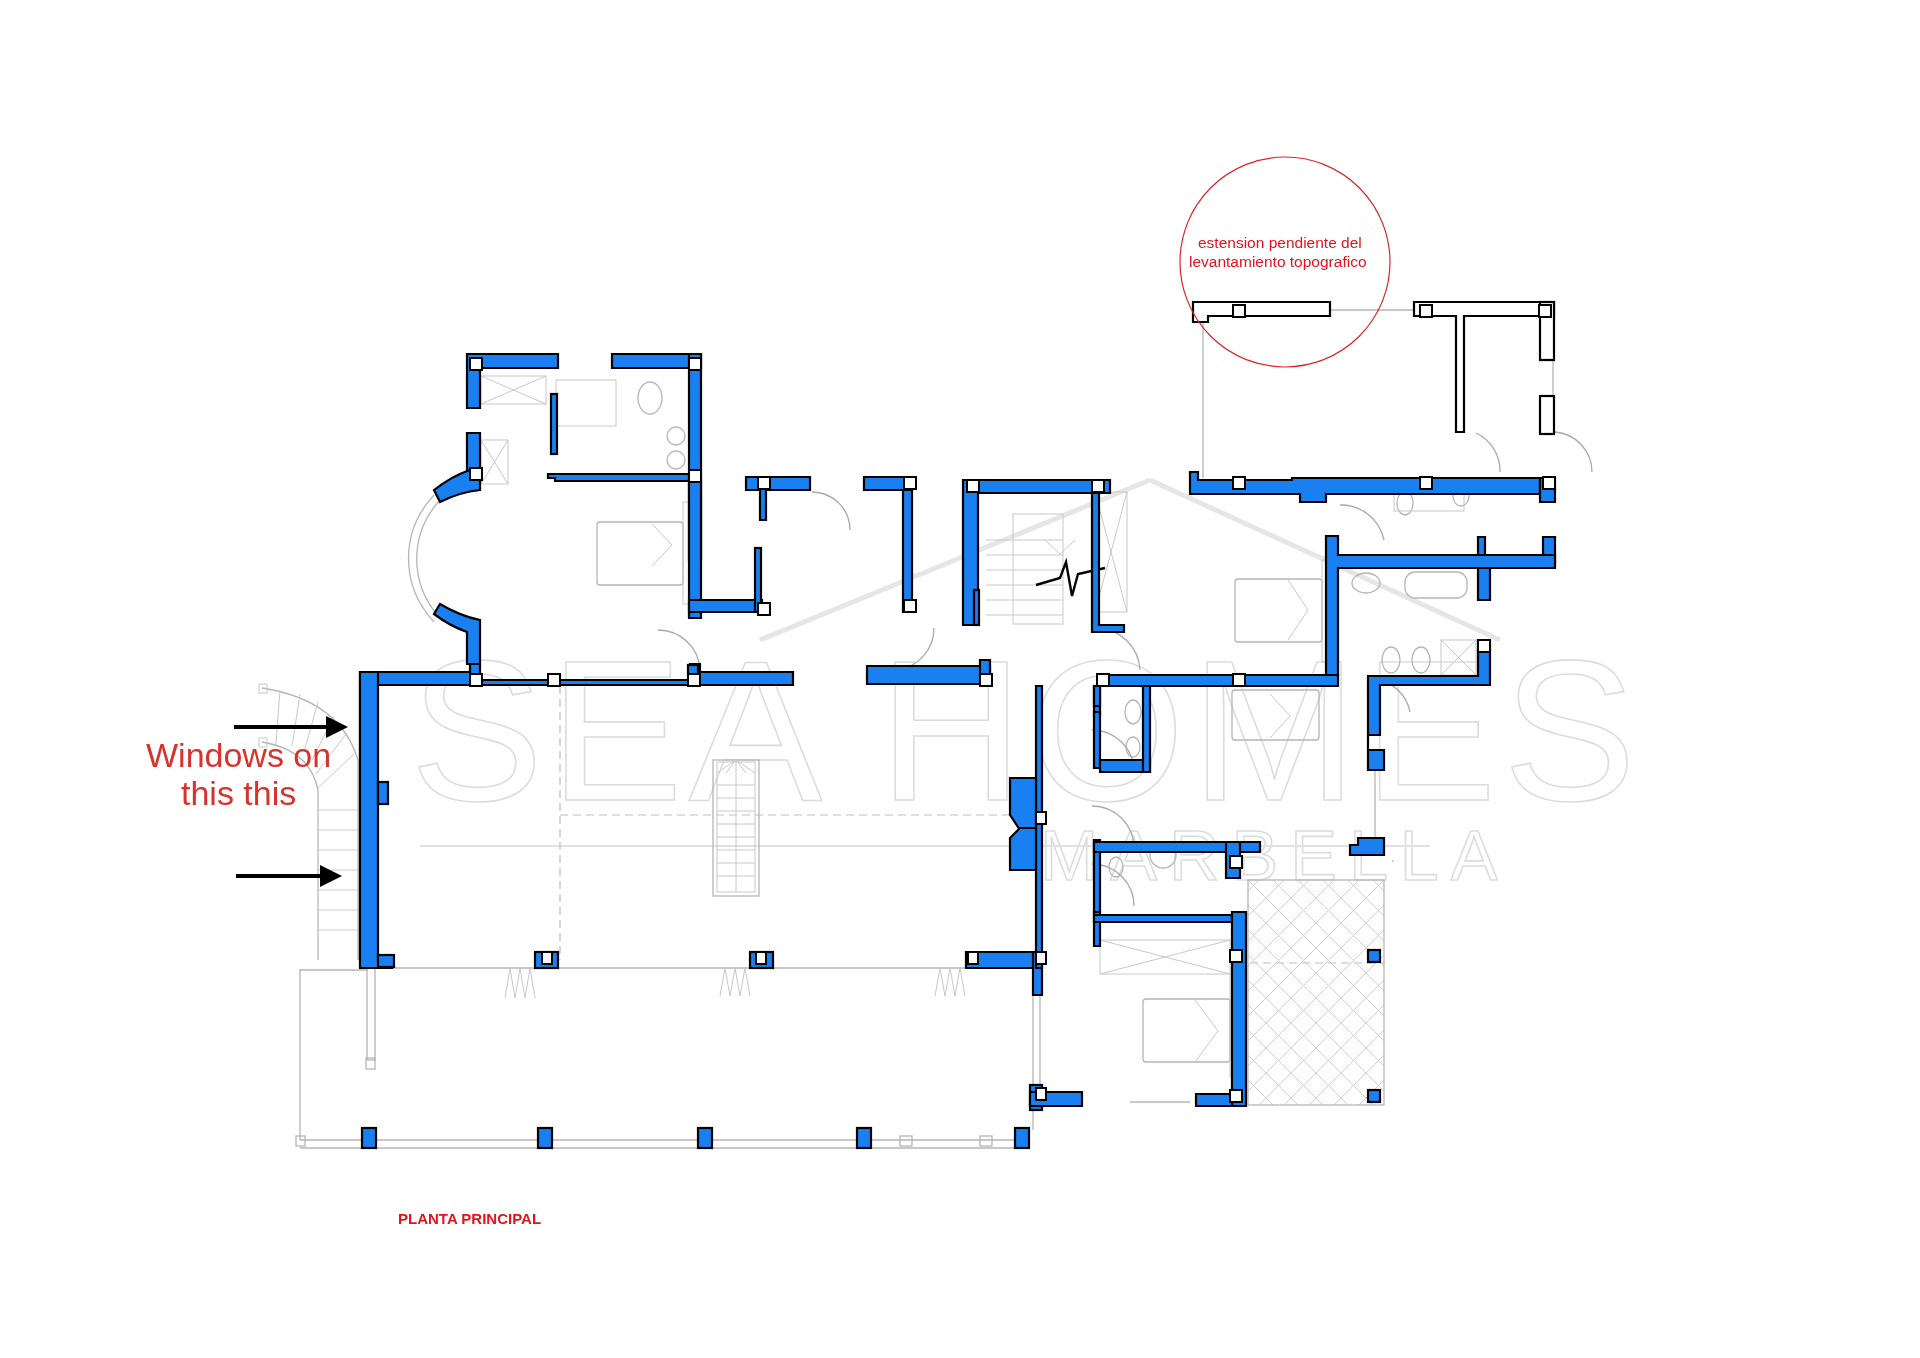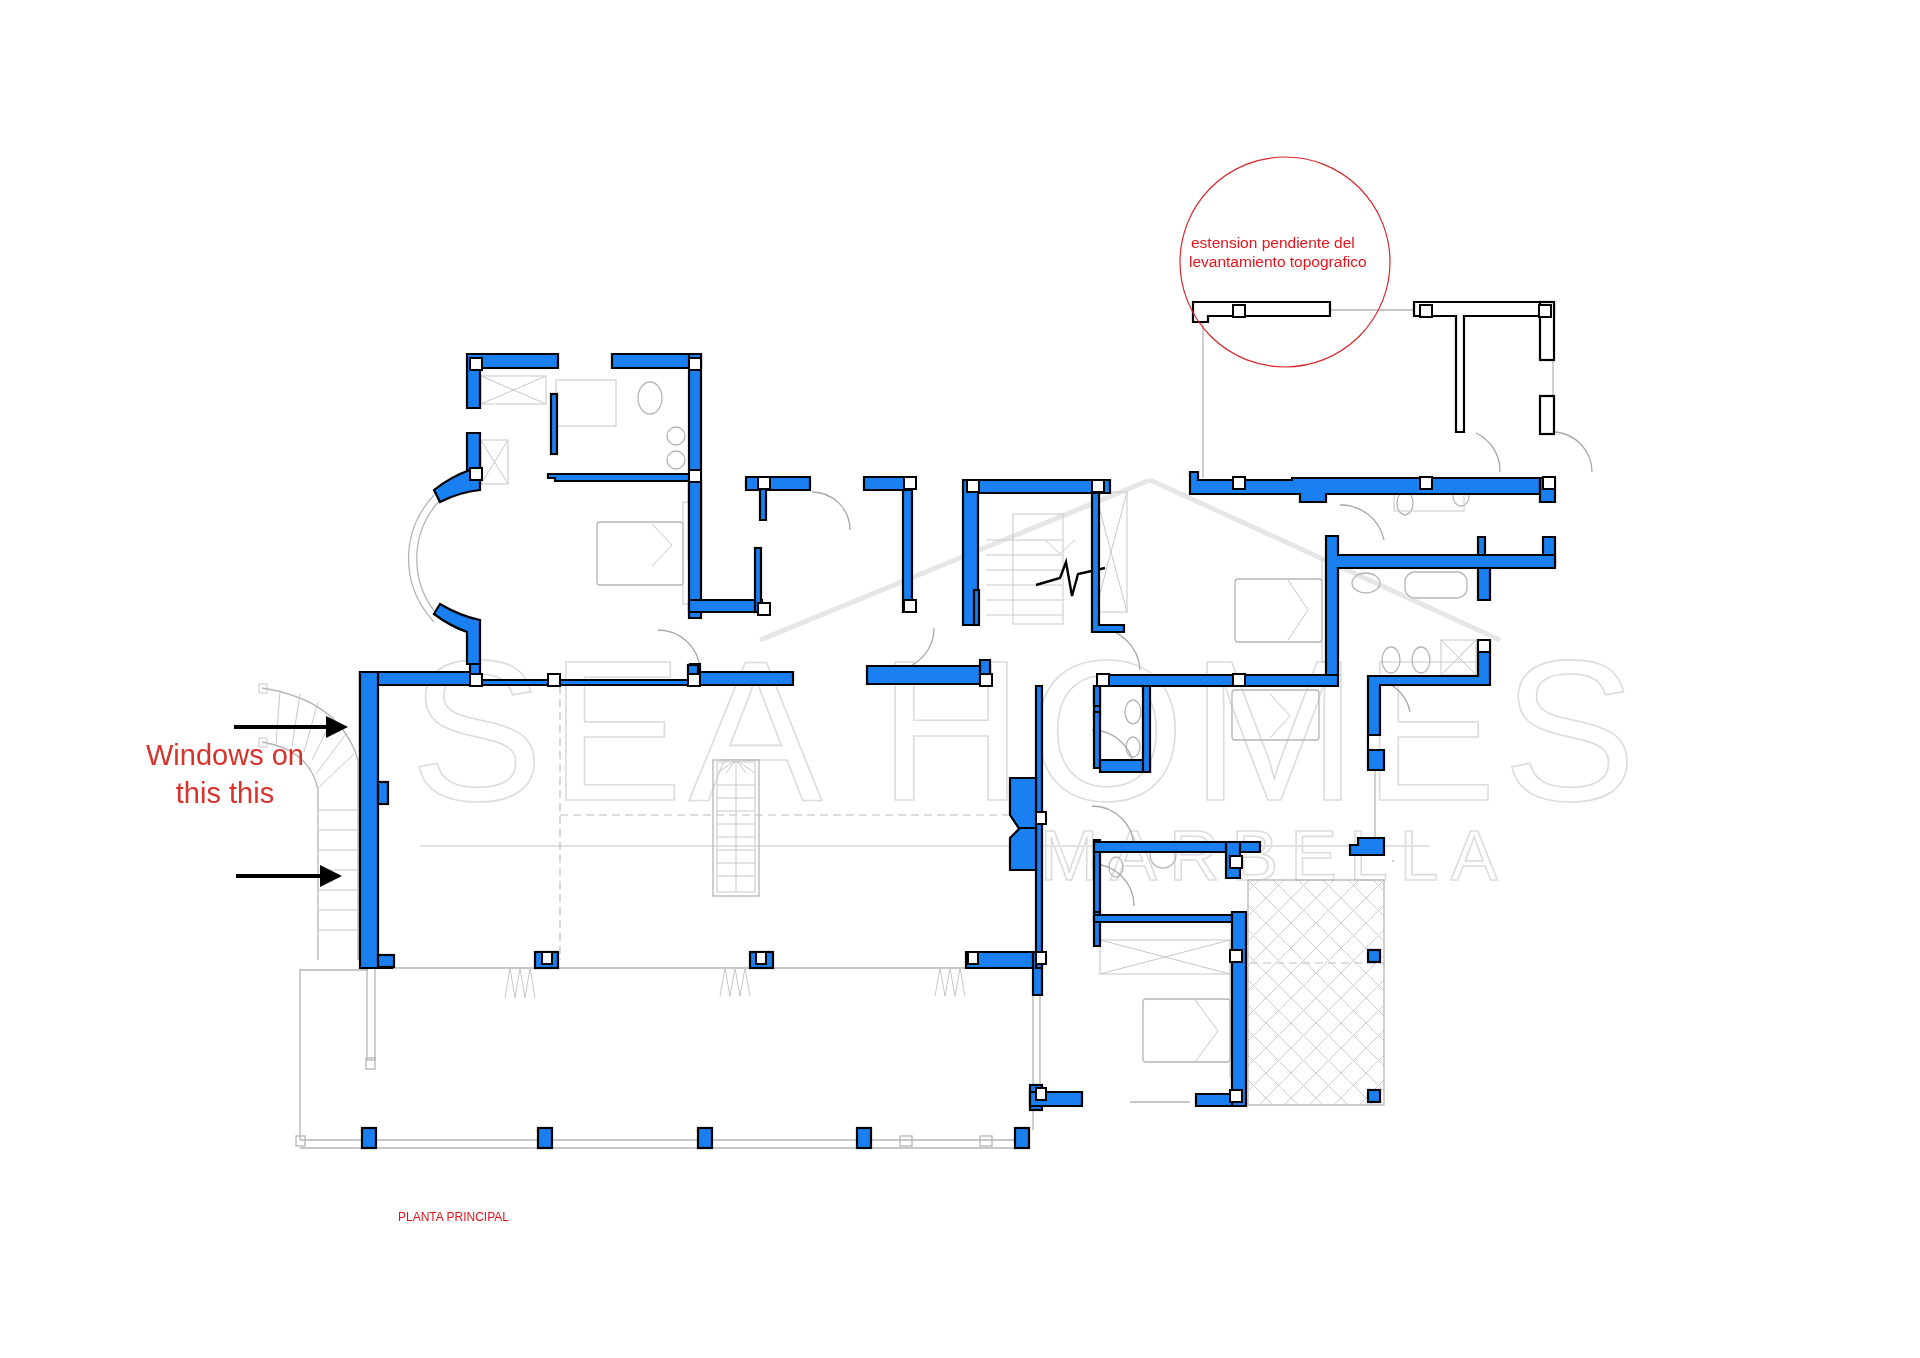--- a/index.html
+++ b/index.html
@@ -10,22 +10,22 @@
   .wall-o { fill: #ffffff; stroke: #000; stroke-width: 2.2; }
   .col { fill: #ffffff; stroke: #000; stroke-width: 2; }
   .thin { fill: none; stroke: #b5b5b5; stroke-width: 1.3; }
   .thin2 { fill: none; stroke: #c8c8c8; stroke-width: 1; }
   .dash { fill: none; stroke: #bdbdbd; stroke-width: 1.2; stroke-dasharray: 8 5; }
   .door { fill: none; stroke: #a8a8a8; stroke-width: 1.3; }
   .hatch { stroke: #cfcfcf; stroke-width: 1; }
   .wm { fill: none; stroke: #d9d9d9; stroke-width: 1.6; font-family: "Liberation Sans", sans-serif; }
   .label-red { position: absolute; color: #e8121b; white-space: nowrap; }
   .note-circle-text { font-size: 15.5px; line-height: 19px; color: #e8121b; }
-  .windows-note { font-size: 29px; line-height: 38px; color: #d8322c; text-align: center; }
-  .plan-title { font-size: 12px; font-weight: normal; }
+  .windows-note { font-size: 34px; line-height: 38px; color: #d8322c; text-align: center; }
+  .plan-title { font-size: 15px; font-weight: bold; }
 </style>
 </head>
 <body>
 
 <svg id="plan" viewBox="0 0 1920 1358" xmlns="http://www.w3.org/2000/svg">
 
   <g opacity="0.9">
     <text class="wm" x="410" y="800" font-size="200" letter-spacing="6">SEA HOMES</text>
     <text class="wm" x="1040" y="880" font-size="70" letter-spacing="12">MARBELLA</text>
     <line x1="420" y1="846" x2="1430" y2="846" stroke="#dedede" stroke-width="2"></line>
@@ -344,21 +344,21 @@
     <line x1="234" y1="727" x2="330" y2="727" stroke="#000" stroke-width="4"></line>
     <polygon points="326,716 348,727 326,738" fill="#000"></polygon>
   </g>
   <g>
     <line x1="236" y1="876" x2="324" y2="876" stroke="#000" stroke-width="4"></line>
     <polygon points="320,865 342,876 320,887" fill="#000"></polygon>
   </g>
 </svg>
 
 <div class="label-red note-circle-text" style="left:1189px; top:233px;">
-  <div style="padding-left:2px;">estension pendiente del</div>
+  <div style="padding-left:2px;margin-left:7px;">estension pendiente del</div>
   <div>levantamiento topografico</div>
 </div>
 
 <div class="label-red windows-note" style="left:146px; top:736px;">
   <div>Windows on</div>
   <div>this this</div>
 </div>
 
 <div class="label-red plan-title" style="left:398px; top:1210px;">PLANTA PRINCIPAL</div>
 

